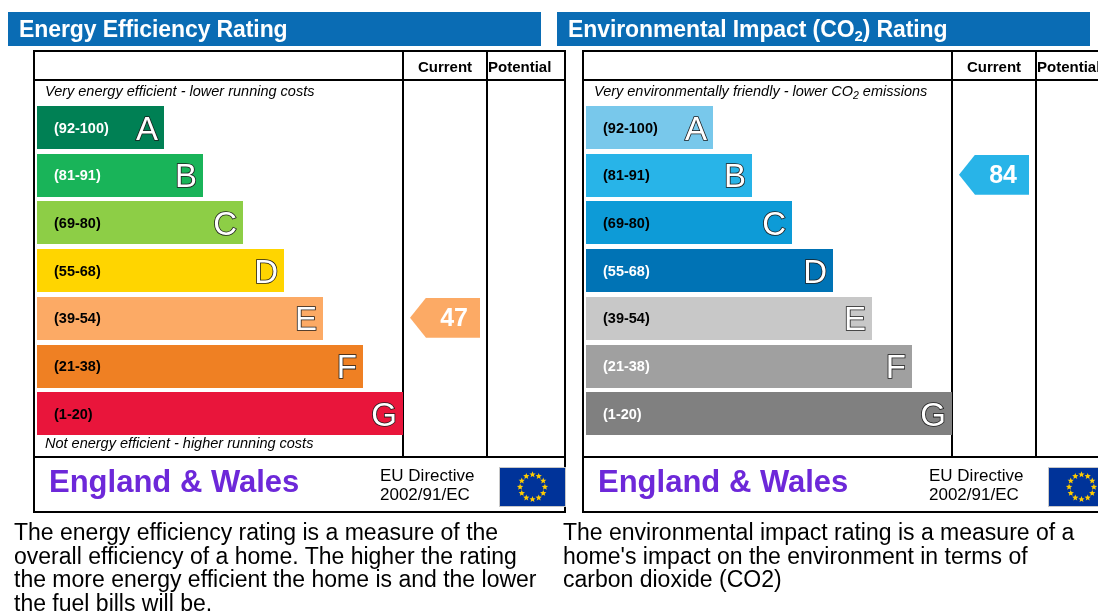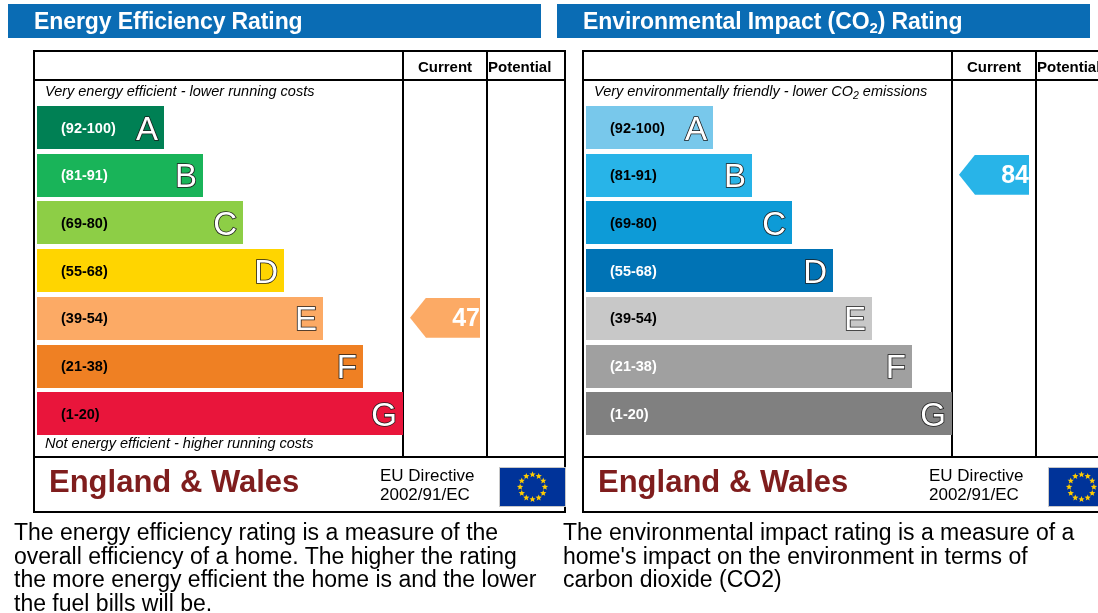--- a/index.html
+++ b/index.html
@@ -21,28 +21,28 @@
     top: 0;
     width: 549px;
     height: 613px;
   }
   .panel-left  { left: 0; }
   .panel-right { left: 549px; }
 
   
   .epc-header {
     position: absolute;
-    left: 8px; top: 4px;
+    left: 8px; top: 12px;
     width: 533px; height: 34px;
     background: #0a6cb4;
     color: #ffffff;
     font-size: 23px;
     font-weight: bold;
     line-height: 34px;
-    padding-left: 26px;
+    padding-left: 11px;
     white-space: nowrap;
     letter-spacing: -0.1px;
   }
   .epc-header sub {
     font-size: 15px;
     vertical-align: baseline;
     position: relative;
     top: 4px;
   }
 
@@ -117,21 +117,21 @@
   .bar {
     position: absolute;
     left: 0;
     height: 43px;
     display: flex;
     align-items: center;
   }
   .bar .range {
     font-size: 14.5px;
     font-weight: bold;
-    padding-left: 24px;
+    padding-left: 17px;
     white-space: nowrap;
   }
   .bar .letter {
     position: absolute;
     right: 6px;
     top: 50%;
     transform: translateY(-50%);
     font-size: 33px;
     font-weight: normal;
     color: #ffffff;
@@ -140,38 +140,39 @@
     line-height: 1;
   }
 
   
   .arrow {
     position: absolute;
     height: 40px;
     display: flex;
     align-items: center;
     justify-content: flex-end;
+    padding-right: 12px;
     color: #ffffff;
     font-size: 25px;
     font-weight: bold;
     clip-path: polygon(16px 0, 100% 0, 100% 100%, 16px 100%, 0 50%);
   }
 
   
   .footer-row {
     position: absolute;
     left: 0; top: 406px;
     width: 100%; height: 55px;
   }
   .eng-wales {
     position: absolute;
     left: 14px; top: 6px;
     font-size: 31px;
     font-weight: bold;
-    color: #7f1d1d;
+    color: #6d28d9;
     white-space: nowrap;
   }
   .eu-directive {
     position: absolute;
     left: 345px; top: 8px;
     font-size: 17px;
     line-height: 19px;
     color: #000000;
     text-align: left;
     white-space: nowrap;

